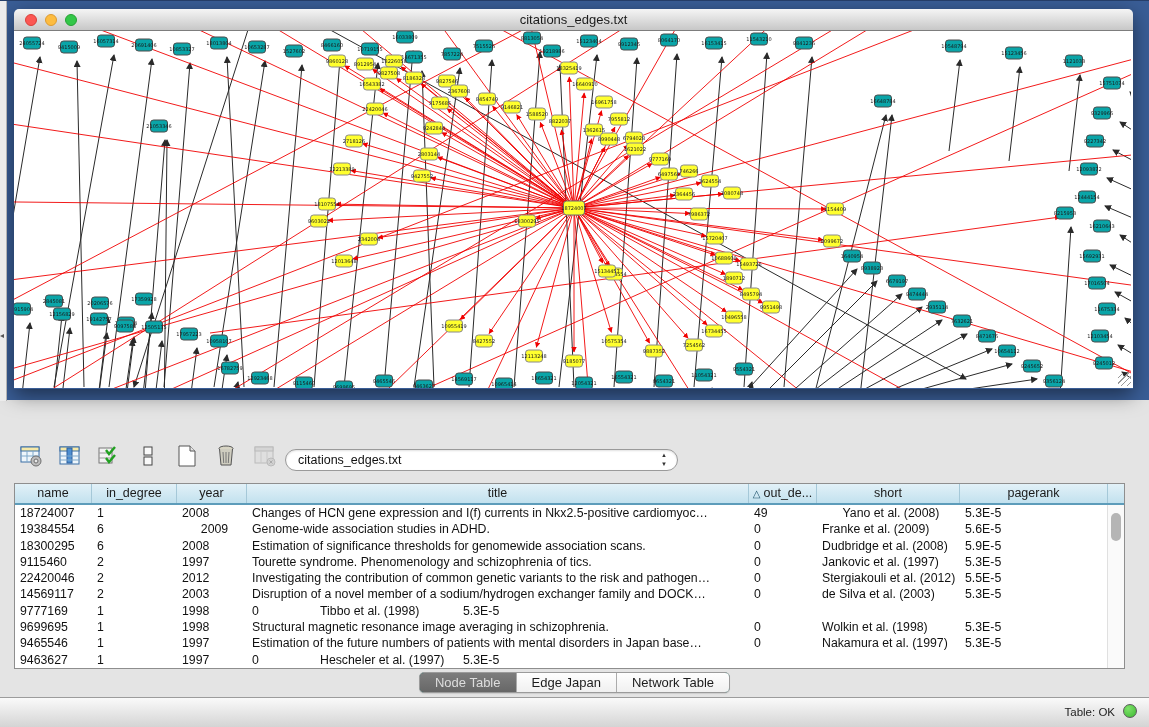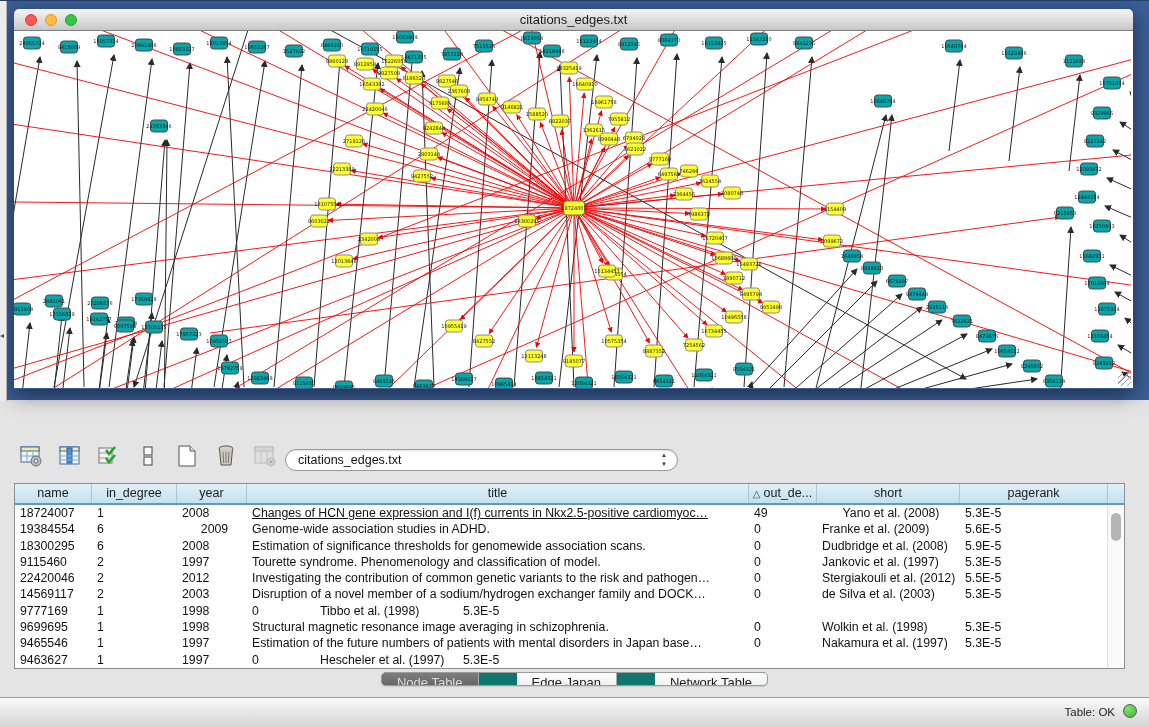--- a/index.html
+++ b/index.html
@@ -44,21 +44,21 @@
   .table-wrap { position:absolute; left:14px; top:83px; width:1111px; height:186px; background:#fff; border:1px solid #8e8e8e; overflow:hidden; }
   .thead { display:flex; height:21px; border-bottom:2px solid #5d9cba; background:linear-gradient(#e2f1f8,#c2e1ee); }
   .th { font-size:12.5px; color:#1a1a1a; text-align:center; line-height:19px; border-right:1px solid #a5c8d8; overflow:hidden; white-space:nowrap; }
   .sort-tri { font-size:10px; color:#23566e; margin-right:3px; }
   .trow { display:flex; height:16.3px; }
   .td { font-size:12.3px; color:#111; line-height:16px; padding-left:5px; white-space:nowrap; overflow:hidden; text-overflow:ellipsis; }
   .vscroll { position:absolute; right:0; top:21px; bottom:0; width:17px; background:#fafafa; border-left:1px solid #e0e0e0; }
   .vthumb { position:absolute; left:3px; top:8px; width:10px; height:28px; background:#b5b5b5; border-radius:6px; }
 
   .tabbar { position:absolute; left:0; top:272px; width:100%; height:24px; display:flex; justify-content:center; }
-  .seg { display:inline-flex; border:1px solid #9b9b9b; border-radius:5px; overflow:hidden; background:#0f766e; height:14px; box-shadow:0 1px 1px rgba(0,0,0,.1);gap:38px; }
+  .seg { display:inline-flex; border:1px solid #9b9b9b; border-radius:5px; overflow:hidden; background:#0f766e; height:21px; box-shadow:0 1px 1px rgba(0,0,0,.1); }
   .seg-btn { font-size:13px; color:#1c1c1c; padding:2px 15px 0; border-right:1px solid #ababab; background:linear-gradient(#fefefe,#f0f0f0); }
   .seg-btn:last-child { border-right:none; }
   .seg-btn.active { background:linear-gradient(#7d7d7d,#676767); color:#dedede; }
 
   .statusbar { position:absolute; left:0; top:297px; width:100%; height:30px; background:linear-gradient(#fafafa,#d4d4d4); border-top:1px solid #9c9c9c; }
   .mem { position:absolute; right:34px; top:8px; font-size:11.5px; color:#222; }
   .mem-dot { position:absolute; right:12px; top:6px; width:14px; height:14px; border-radius:50%; background:radial-gradient(circle at 35% 30%, #7fe36a, #3db832); border:1px solid #5a5a5a; }
 </style>
 </head>
 <body>
@@ -619,21 +619,21 @@
           <div class="th" style="width: 502px;">title</div>
           <div class="th" style="width: 68px;"><span class="sort-tri">△</span>out_de...</div>
           <div class="th" style="width: 143px;">short</div>
           <div class="th" style="width: 148px;">pagerank</div>
         </div>
       <div class="tbody">
           <div class="trow">
             <div class="td" style="width: 77px;">18724007</div>
             <div class="td" style="width: 85px;">1</div>
             <div class="td" style="width: 70px;">2008</div>
-            <div class="td" style="width: 502px; text-decoration: underline;">Changes of HCN gene expression and I(f) currents in Nkx2.5-positive cardiomyoc…</div>
+            <div class="td" style="width: 502px;">Changes of HCN gene expression and I(f) currents in Nkx2.5-positive cardiomyoc…</div>
             <div class="td" style="width: 68px;">49</div>
             <div class="td" style="width: 143px; text-align: center;">Yano et al. (2008)</div>
             <div class="td" style="width: 148px;">5.3E-5</div>
           </div>
           <div class="trow">
             <div class="td" style="width: 77px;">19384554</div>
             <div class="td" style="width: 85px;">6</div>
             <div class="td" style="width: 70px; text-align: center;">2009</div>
             <div class="td" style="width: 502px;">Genome-wide association studies in ADHD.</div>
             <div class="td" style="width: 68px;">0</div>
@@ -646,21 +646,21 @@
             <div class="td" style="width: 70px;">2008</div>
             <div class="td" style="width: 502px;">Estimation of significance thresholds for genomewide association scans.</div>
             <div class="td" style="width: 68px;">0</div>
             <div class="td" style="width: 143px;">Dudbridge et al. (2008)</div>
             <div class="td" style="width: 148px;">5.9E-5</div>
           </div>
           <div class="trow">
             <div class="td" style="width: 77px;">9115460</div>
             <div class="td" style="width: 85px;">2</div>
             <div class="td" style="width: 70px;">1997</div>
-            <div class="td" style="width: 502px;">Tourette syndrome. Phenomenology and classification of model.</div>
+            <div class="td" style="width: 502px;">Tourette syndrome. Phenomenology and schizophrenia of tics.</div>
             <div class="td" style="width: 68px;">0</div>
             <div class="td" style="width: 143px;">Jankovic et al. (1997)</div>
             <div class="td" style="width: 148px;">5.3E-5</div>
           </div>
           <div class="trow">
             <div class="td" style="width: 77px;">22420046</div>
             <div class="td" style="width: 85px;">2</div>
             <div class="td" style="width: 70px;">2012</div>
             <div class="td" style="width: 502px;">Investigating the contribution of common genetic variants to the risk and pathogen…</div>
             <div class="td" style="width: 68px;">0</div>

